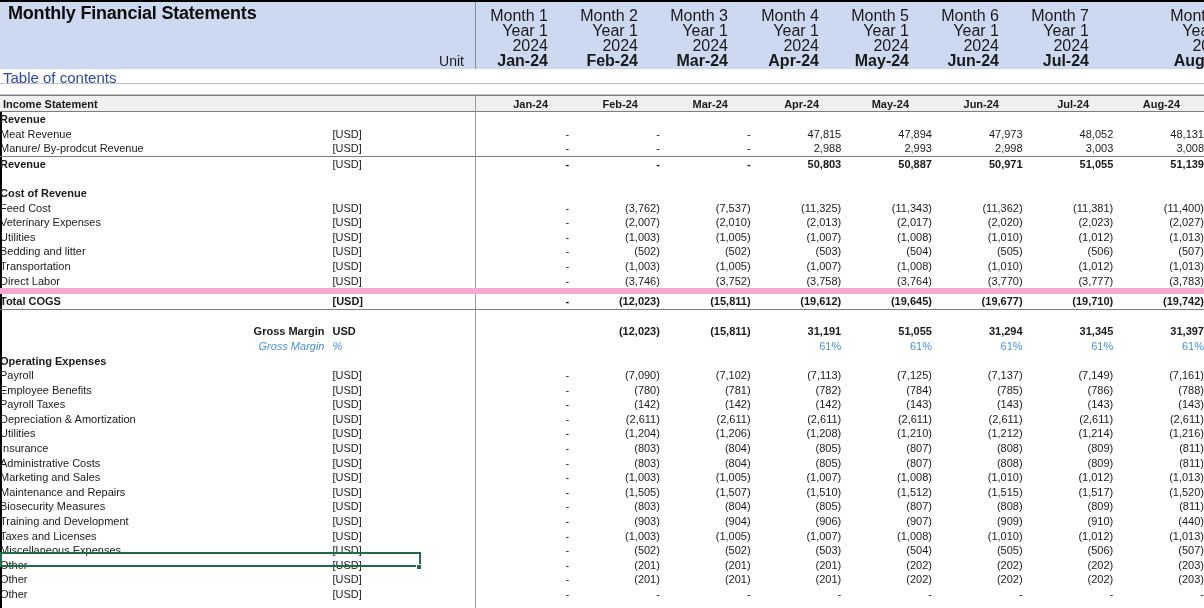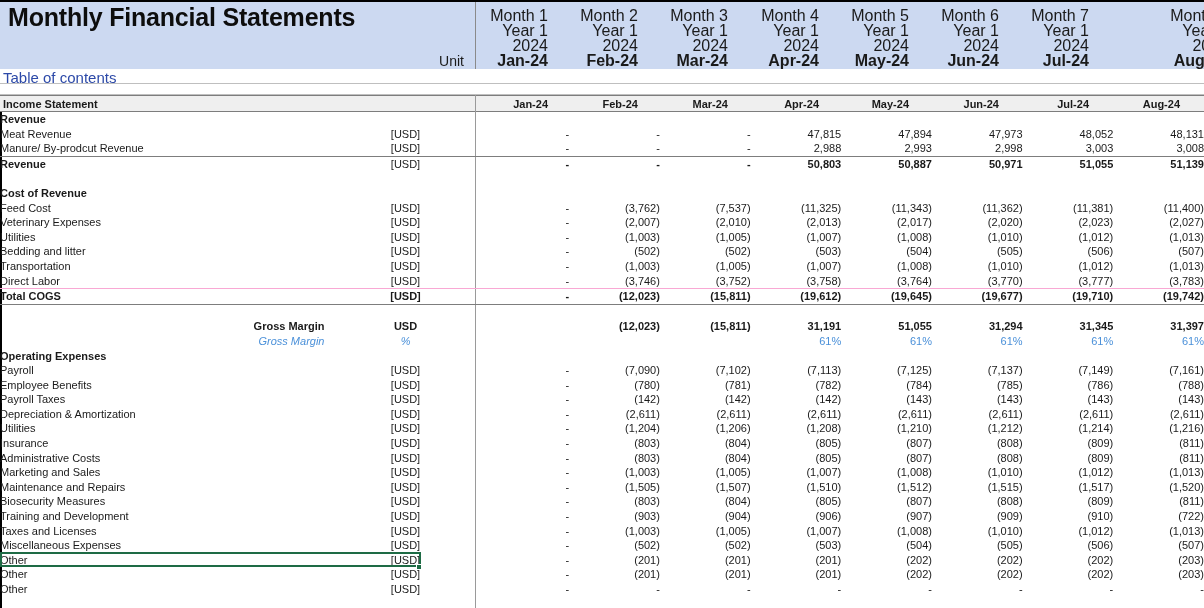--- a/index.html
+++ b/index.html
@@ -14,37 +14,37 @@
   table.grid{border-collapse:collapse;table-layout:fixed;width:1204px;}
   table.grid td{padding:0;margin:0;vertical-align:middle;white-space:nowrap;overflow:hidden;}
 
   
   col.c-label{width:330px;}
   col.c-unit{width:145px;}
   col.c-mon{width:90px;}
 
   .lbl{padding-left:4px;}
   .indent{padding-left:13px;}
-  .unit{text-align:center;padding-right:5px;color:#1a1a1a;}
+  .unit{text-align:left;padding-right:5px;color:#1a1a1a;}
   .num{text-align:right;padding-right:12px;}
   .b{font-weight:bold;}
   .i{font-style:italic;}
   .blue{color:#4a90d9;}
 
   
   #hdr{
     position:absolute;left:0;top:0;width:1204px;height:69px;
     background:#ccd9f1;
     border-top:2px solid #000;
     box-sizing:border-box;
   }
   #hdr .vline{position:absolute;top:0;bottom:0;width:1px;background:#8a8a8a;}
   #title{
     position:absolute;left:8px;top:1px;
-    font-size:25px;font-weight:bold;letter-spacing:-0.2px;
+    font-size:18px;font-weight:bold;letter-spacing:-0.2px;
     color:#0d0d0d;
   }
   .hcol{
     position:absolute;top:6px;width:86px;text-align:right;
     font-size:16px;line-height:15px;color:#1a1a1a;
   }
   .hcol .mon4{font-weight:bold;}
   #unitlbl{position:absolute;top:51px;left:378px;width:86px;text-align:right;font-size:14px;}
 
   
@@ -73,21 +73,21 @@
 
   
   .vsep{position:absolute;top:95px;bottom:0;width:1px;background:#9a9a9a;}
 
   #body{position:absolute;left:0;top:112px;width:1204px;}
   #body tr{height:14.6px;}
   #body td{height:14.6px;line-height:14.6px;font-size:11px;}
 
   tr.spacer td{height:9px;line-height:9px;}
   tr.topline td{border-top:1px solid #7d7d7d;}
-  tr.totline td{border-top:1px solid #f9a8d4;border-bottom:1px solid #7d7d7d;margin-left:32px;}
+  tr.totline td{border-top:6px solid #f9a8d4;border-bottom:1px solid #7d7d7d;margin-left:32px;}
 
   
   #selbox{
     position:absolute;left:0px;top:560px;width:420px;height:14px;
     border:2px solid #1e6b45;box-sizing:border-box;
     pointer-events:none;
   }
   #selhandle{
     position:absolute;left:415px;top:570px;width:6px;height:6px;
     background:#1e6b45;border:1px solid #fff;box-sizing:border-box;
@@ -510,21 +510,21 @@
         <tr>
           <td class="lbl indent">Training and Development</td>
           <td class="unit">[USD]</td>
           <td class="num">-</td>
           <td class="num">(903)</td>
           <td class="num">(904)</td>
           <td class="num">(906)</td>
           <td class="num">(907)</td>
           <td class="num">(909)</td>
           <td class="num">(910)</td>
-          <td class="num">(722)</td>
+          <td class="num">(440)</td>
         </tr>
         <tr>
           <td class="lbl indent">Taxes and Licenses</td>
           <td class="unit">[USD]</td>
           <td class="num">-</td>
           <td class="num">(1,003)</td>
           <td class="num">(1,005)</td>
           <td class="num">(1,007)</td>
           <td class="num">(1,008)</td>
           <td class="num">(1,010)</td>

